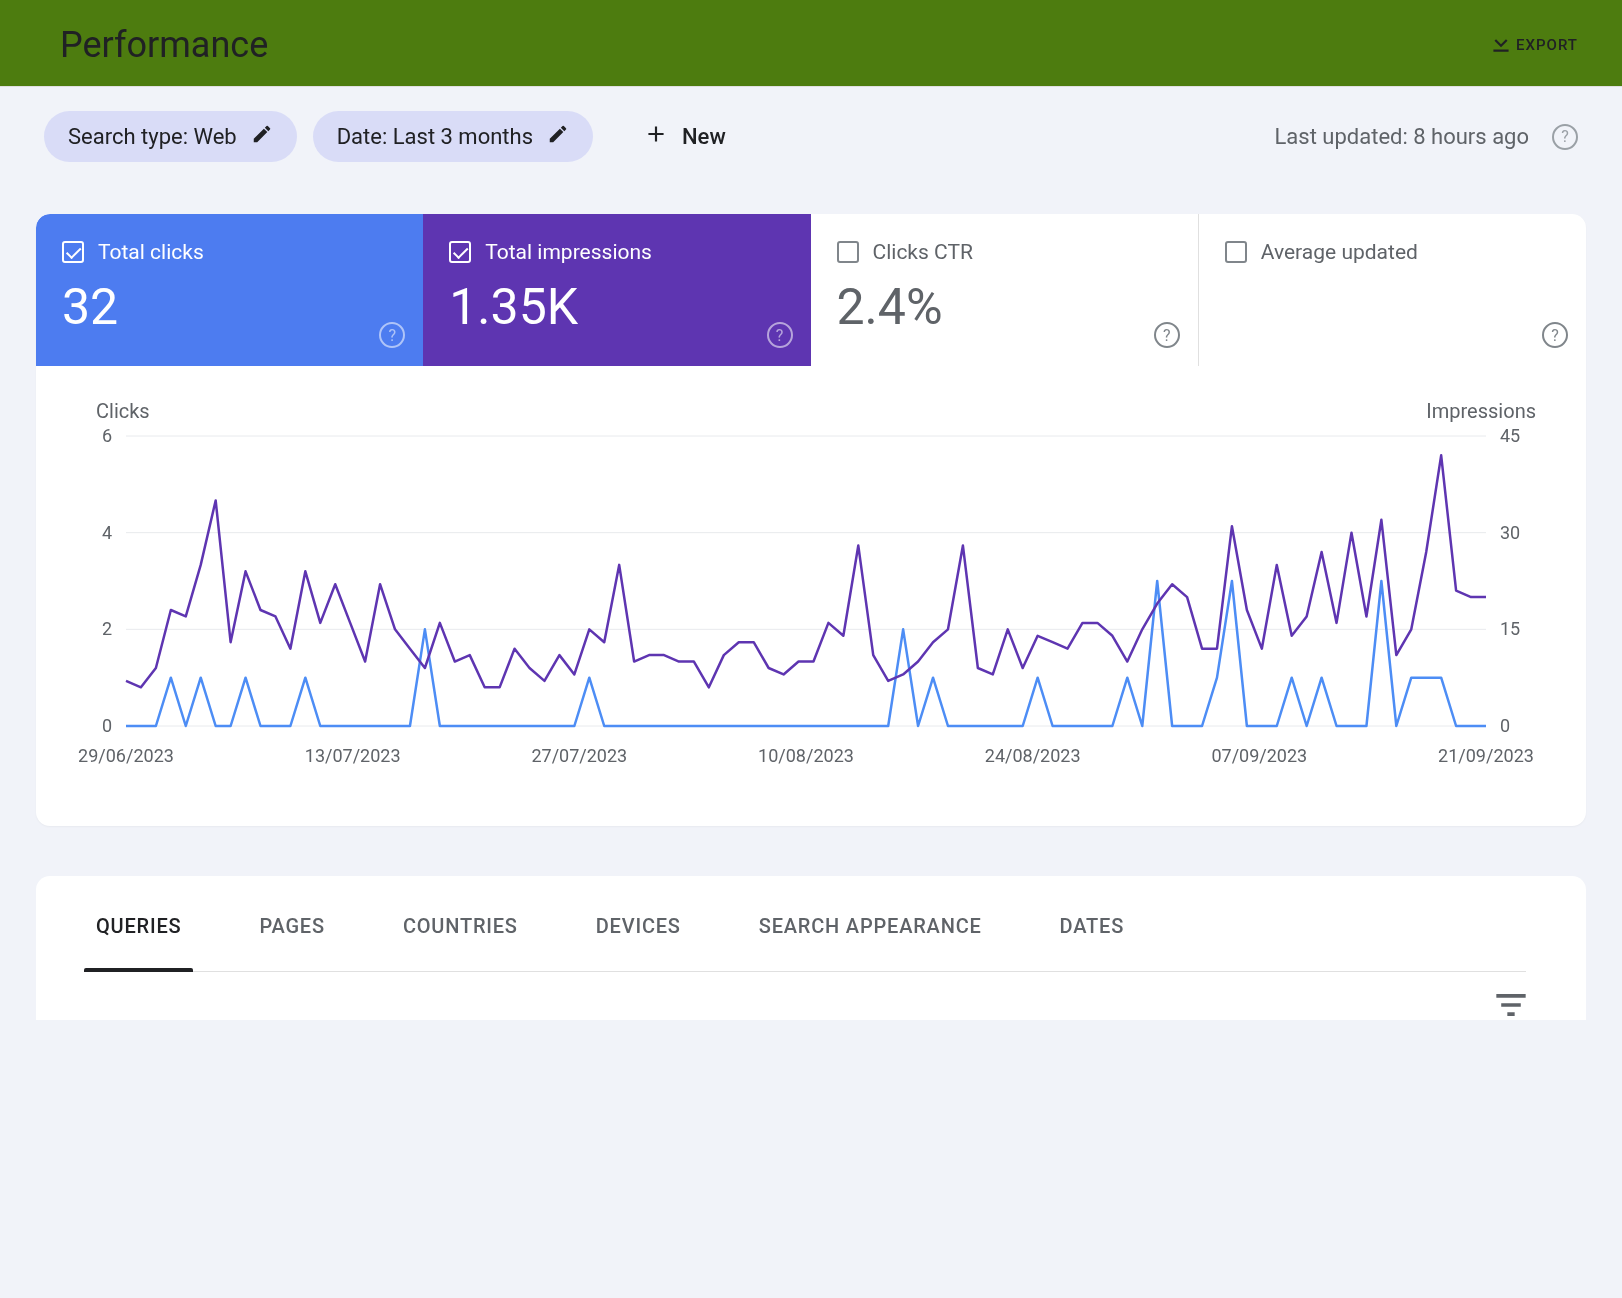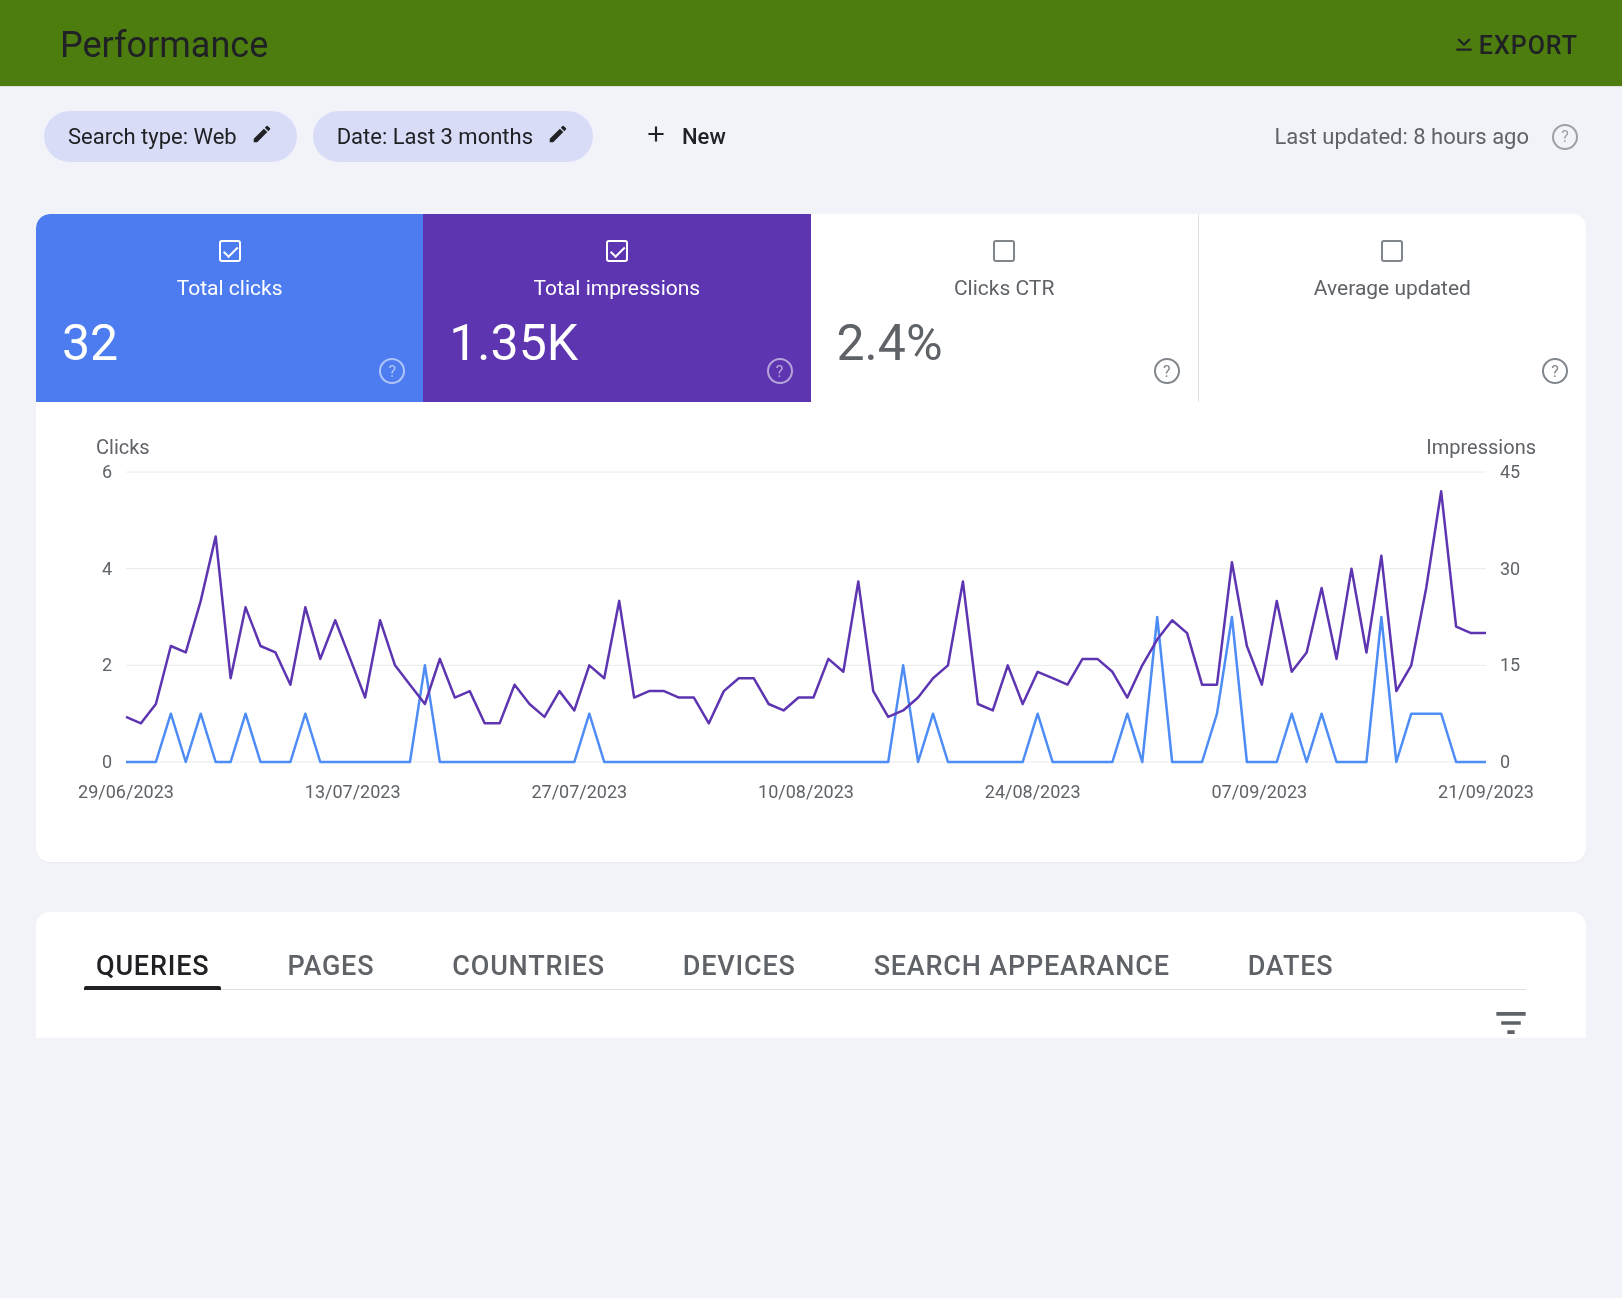--- a/index.html
+++ b/index.html
@@ -21,21 +21,21 @@
   }
   .page-title {
     font-size: 36px;
     font-weight: 400;
     color: #202124;
   }
   .export-btn {
     display: flex;
     align-items: center;
     gap: 2px;
-    font-size: 25px;
+    font-size: 15px;
     font-weight: 500;
     letter-spacing: 1px;
     cursor: pointer;
     color: #202124;
   }
   .export-btn svg { width: 26px; height: 26px; }
 
   .filters-row {
     display: flex;
     align-items: center;
@@ -102,21 +102,20 @@
   }
   .metric-tile:last-child { border-right: none; }
   .metric-tile.clicks { background: #4d7cf0; color: #fff; border-right: none; border-top-left-radius: 14px; }
   .metric-tile.impressions { background: #5e35b1; color: #fff; border-right: none; }
   .metric-tile-header {
     display: flex;
     align-items: center;
     gap: 14px;
     font-size: 21px;
     margin-bottom: 14px;
-    flex-direction: column;
   }
   .checkbox {
     width: 22px; height: 22px;
     border: 2.5px solid currentColor;
     border-radius: 3px;
     display: inline-flex;
     align-items: center;
     justify-content: center;
     flex-shrink: 0;
   }
@@ -158,25 +157,25 @@
     border-radius: 14px 14px 0 0;
     margin: 50px 36px 0 36px;
     padding: 38px 60px 0 60px;
   }
   .tabs {
     display: flex;
     gap: 78px;
     border-bottom: 1px solid #e0e0e0;
   }
   .tab {
-    font-size: 27px;
+    font-size: 20px;
     font-weight: 500;
     letter-spacing: 0.8px;
     color: #5f6368;
-    padding-bottom: 7px;
+    padding-bottom: 33px;
     cursor: pointer;
     position: relative;
   }
   .tab.active {
     color: #202124;
   }
   .tab.active::after {
     content: '';
     position: absolute;
     left: -12px; right: -12px; bottom: -1px;

